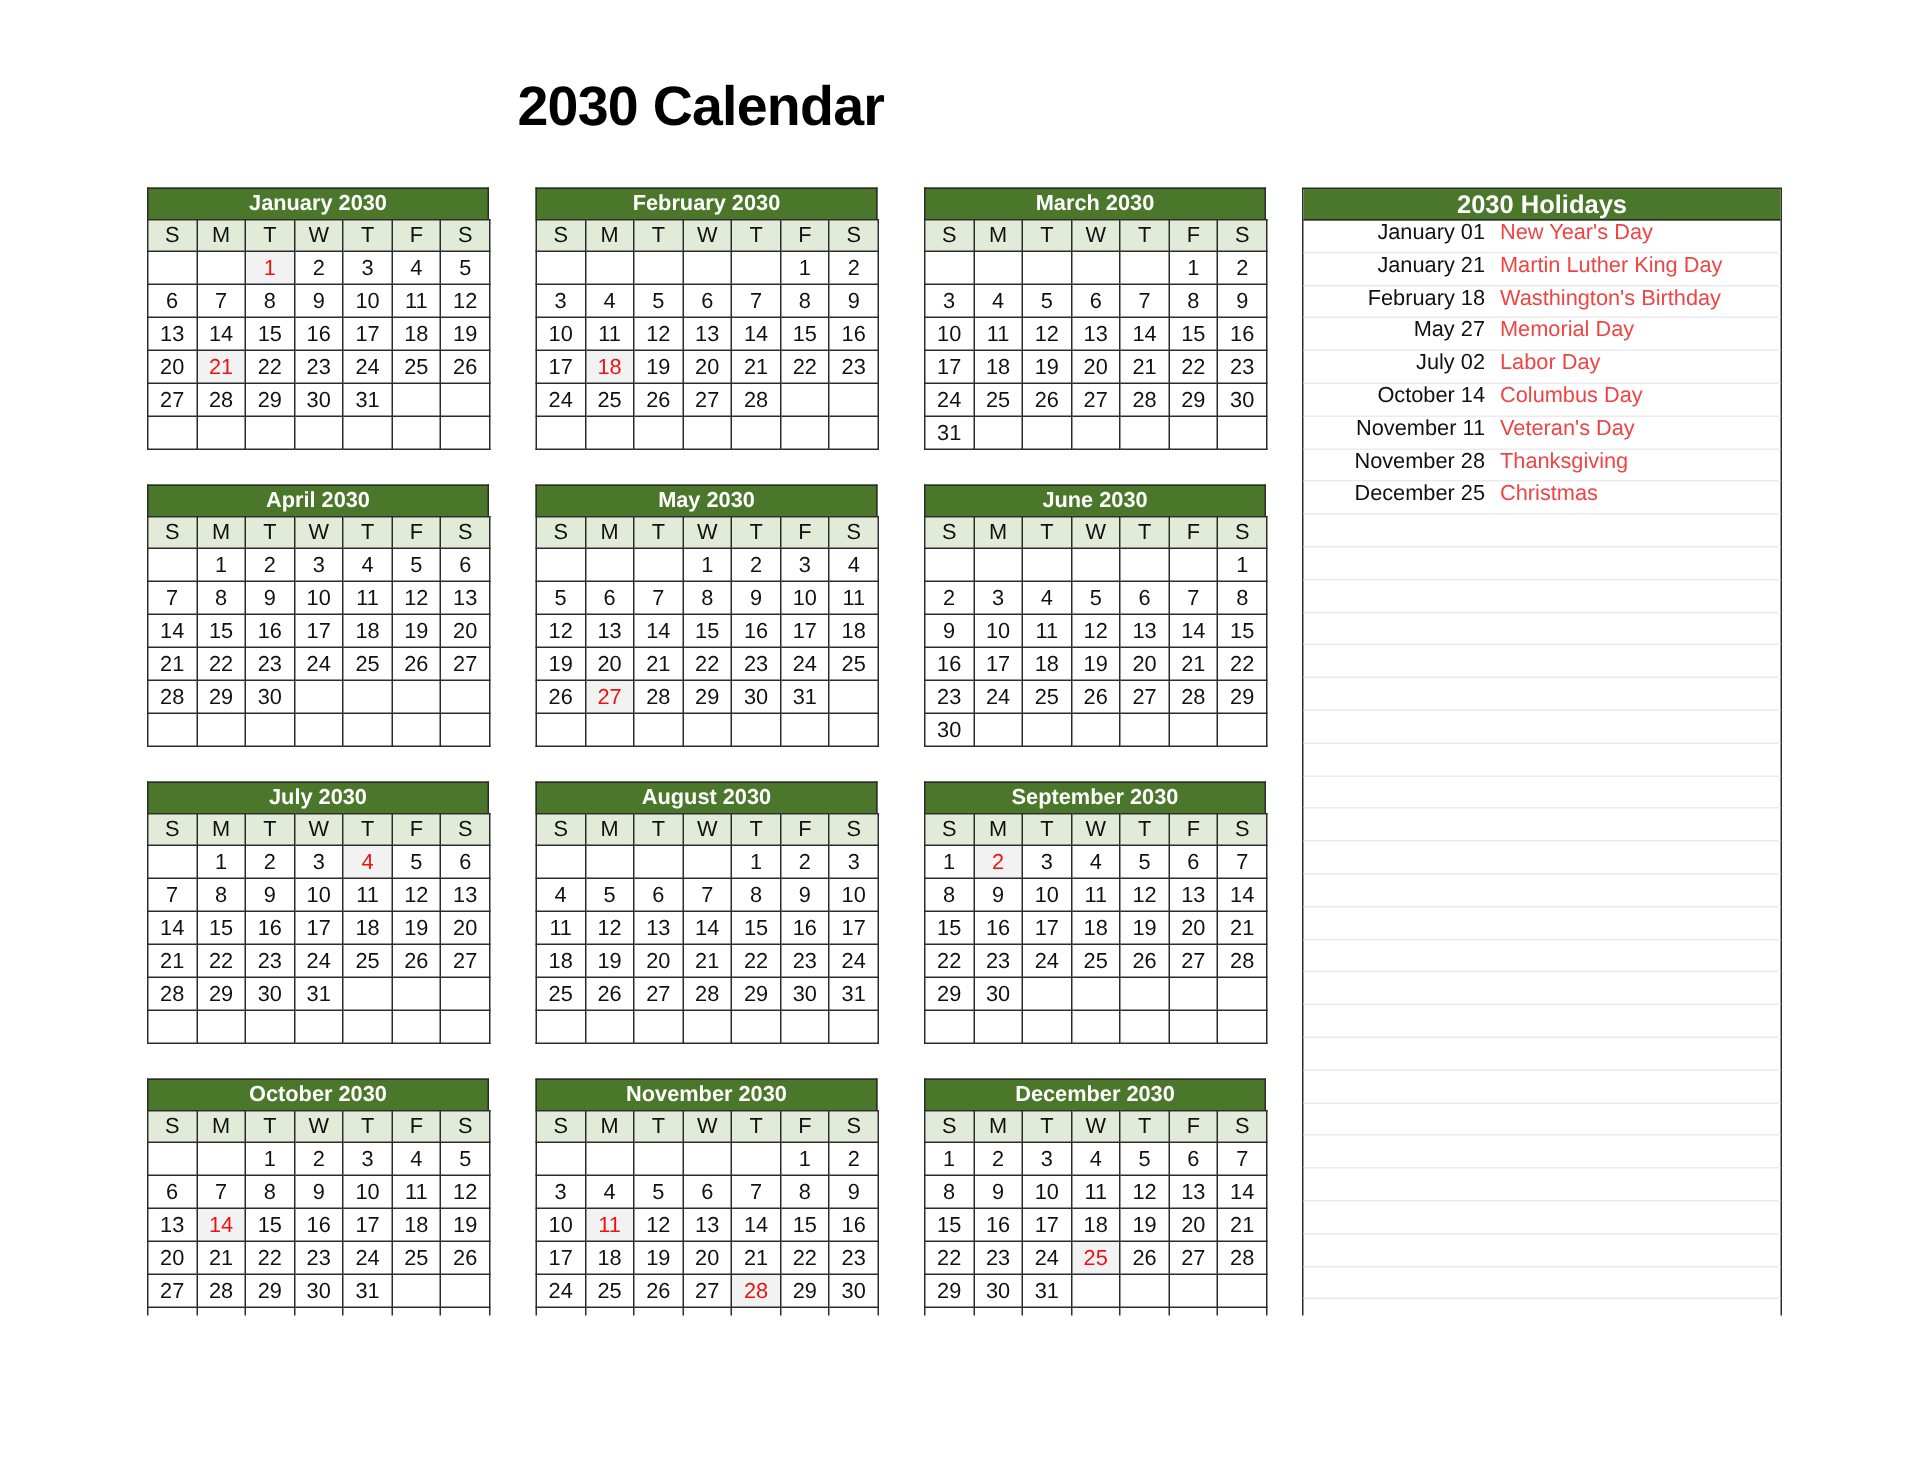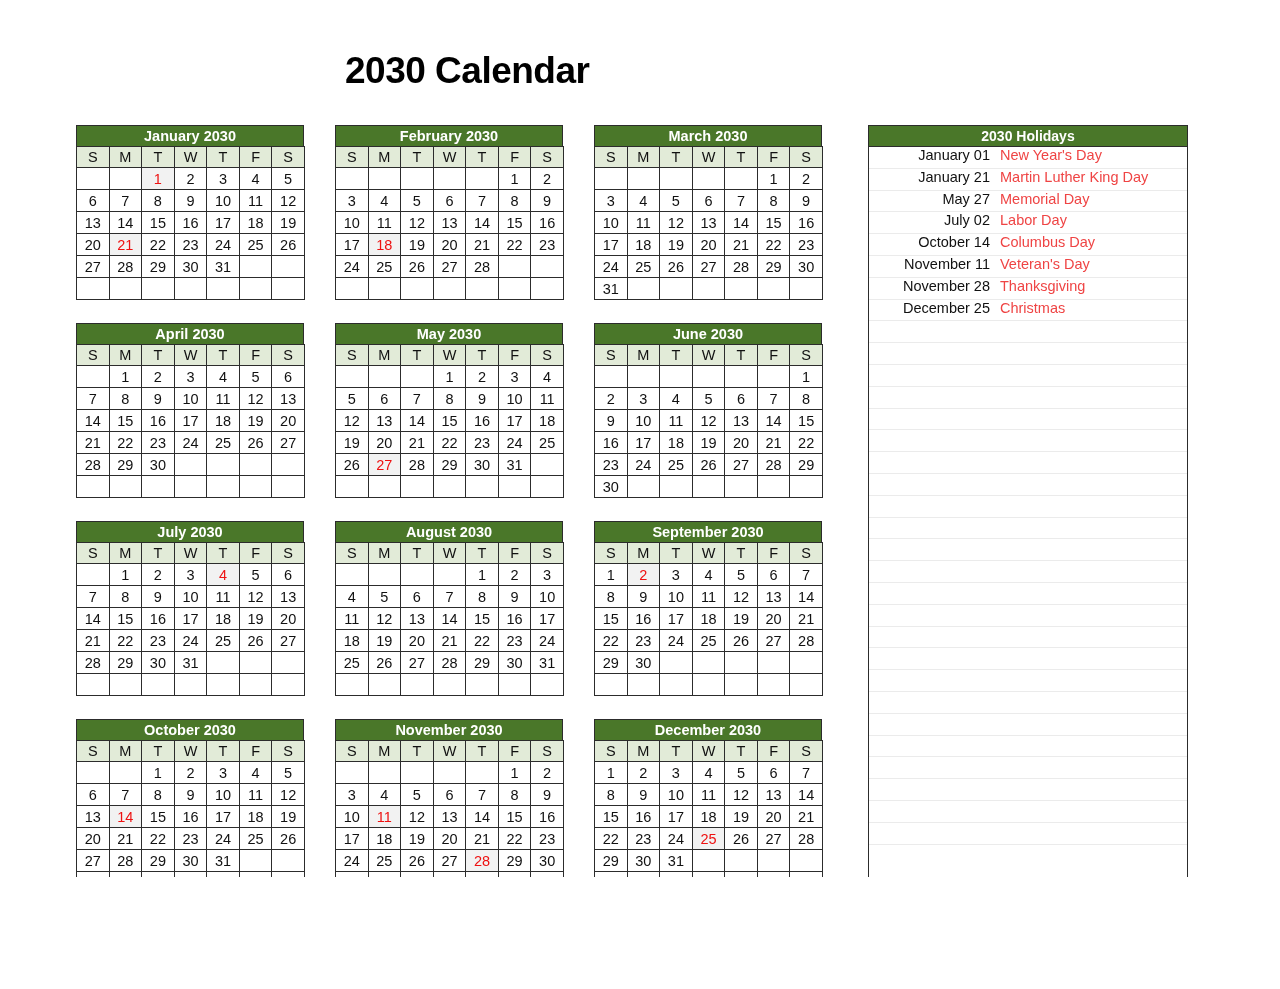--- a/index.html
+++ b/index.html
@@ -25,21 +25,21 @@
     font-size: 37px;
     font-weight: bold;
     letter-spacing: -0.5px;
     color: #000000;
     white-space: nowrap;
   }
 
   
   #months-area {
     position: absolute;
-    left: 76px;
+    left: 98px;
     top: 125px;
     width: 746px;
   }
   .month-row {
     display: flex;
     gap: 31px;
     margin-bottom: 23px;
   }
   .month-block {
     width: 228px;
@@ -92,21 +92,21 @@
     left: 868px;
     top: 125px;
     width: 320px;
     height: 757px;
     border: 1.8px solid #2c2c2c;
     background: #ffffff;
   }
   #holidays-title {
     background: #4a7729;
     color: #ffffff;
-    font-size: 14px;
+    font-size: 17px;
     font-weight: bold;
     text-align: center;
     line-height: 21px;
     height: 21px;
     border-bottom: 1.5px solid #2c2c2c;
   }
   #holidays-list {
     position: relative;
   }
   .holiday-row {
@@ -1028,20 +1028,24 @@
     <div id="holidays-list">
         <div class="holiday-row">
           <div class="holiday-date">January 01</div>
           <div class="holiday-name">New Year's Day</div>
         </div>
         <div class="holiday-row">
           <div class="holiday-date">January 21</div>
           <div class="holiday-name">Martin Luther King Day</div>
         </div>
         <div class="holiday-row">
+          <div class="holiday-date">February 18</div>
+          <div class="holiday-name">Wasthington's Birthday</div>
+        </div>
+        <div class="holiday-row">
           <div class="holiday-date">May 27</div>
           <div class="holiday-name">Memorial Day</div>
         </div>
         <div class="holiday-row">
           <div class="holiday-date">July 02</div>
           <div class="holiday-name">Labor Day</div>
         </div>
         <div class="holiday-row">
           <div class="holiday-date">October 14</div>
           <div class="holiday-name">Columbus Day</div>

